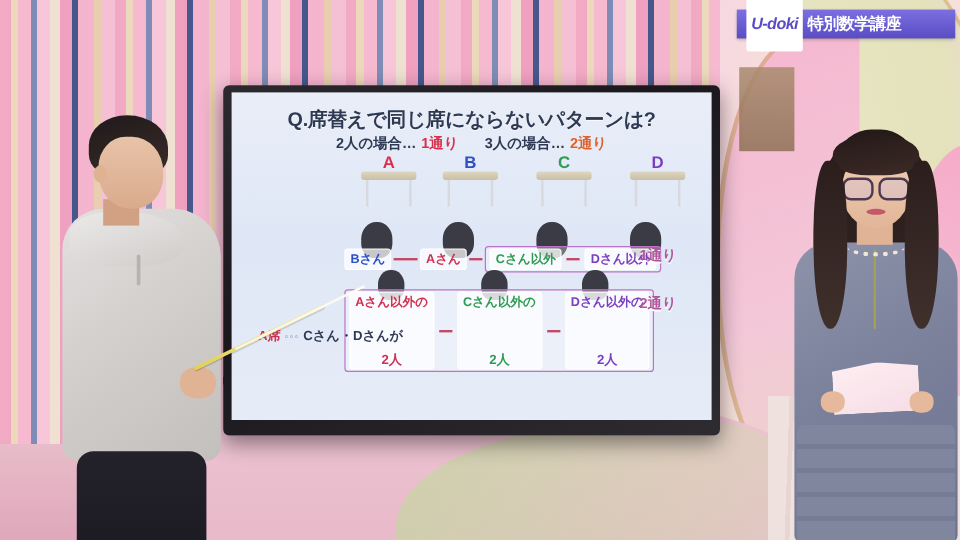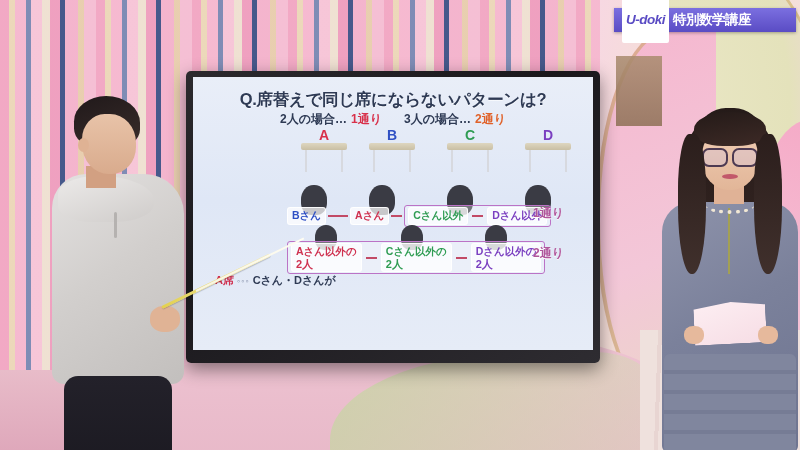--- a/index.html
+++ b/index.html
@@ -191,21 +191,21 @@
     border-radius: 3px;
     padding: 1px 3px;
     background: rgba(255,255,255,0.3);
   }
   .count-label {
     position: absolute;
     font-size: 12px; font-weight: bold;
     color: #b0569b;
     text-shadow: 0 1px 0 #fff;
   }
-  .sub2 { display:block; font-size: 11px; text-align:left; line-height:11px;}
+  .sub2 { display:block; font-size: 11px; text-align:center; line-height:11px;margin-top:36px;}
 
   .eq {
     position: absolute; left: 198px; top: 198px;
     font-size: 21px; font-weight: bold;
     color: #e03a63;
     text-shadow: 1px 1px 0 rgba(255,255,255,.8);
     letter-spacing: -0.5px;
     white-space: nowrap;
   }
   .note {

